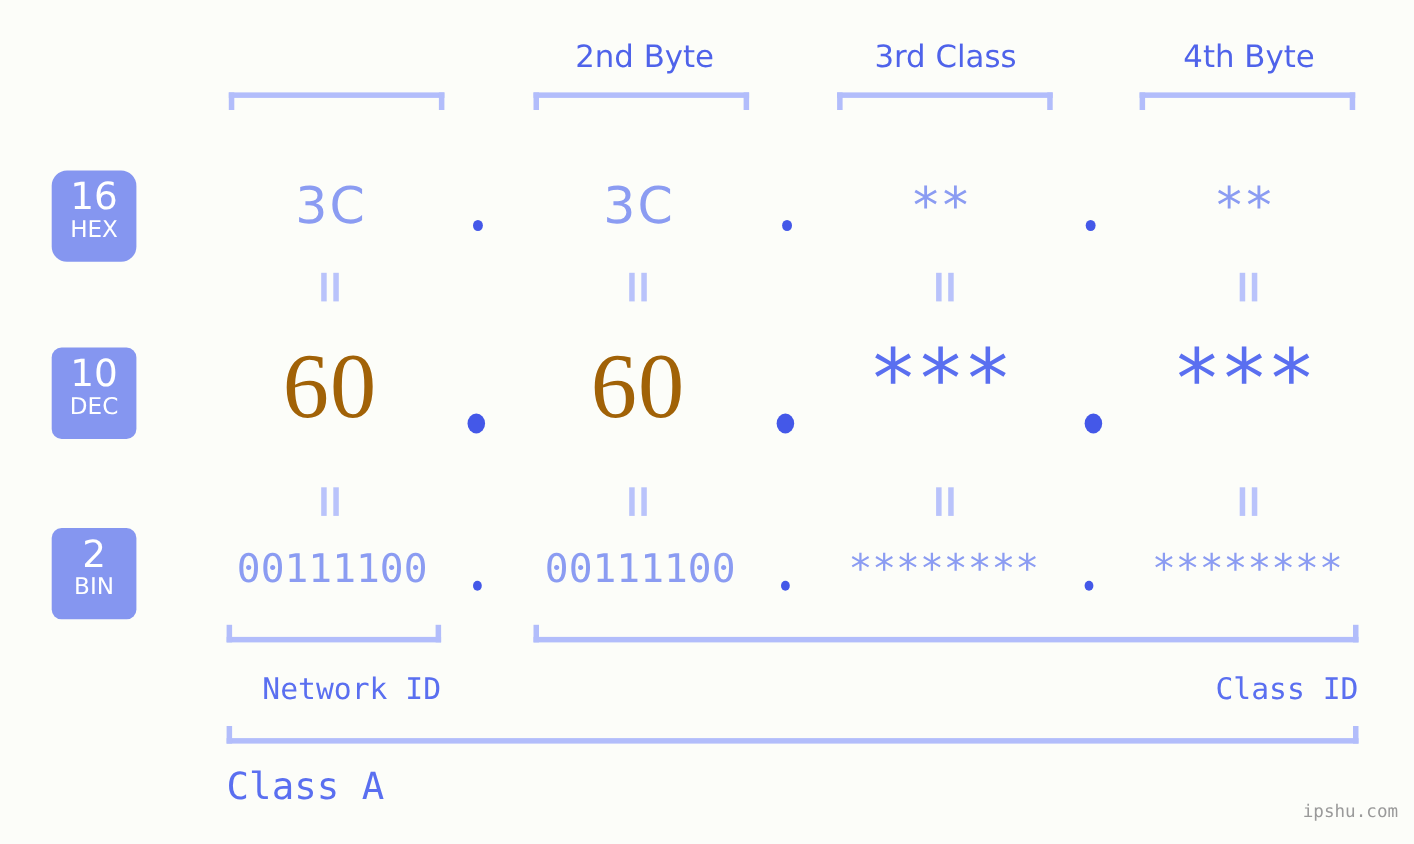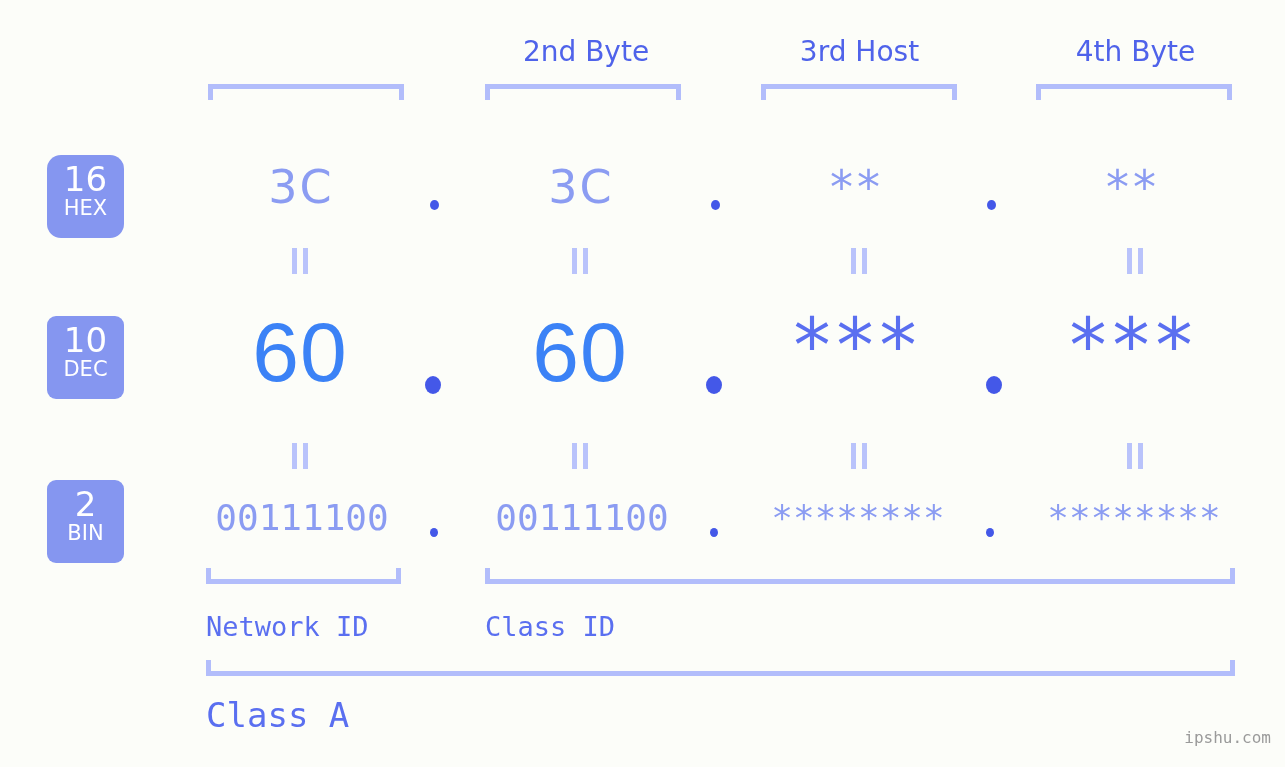--- a/index.html
+++ b/index.html
@@ -100,22 +100,22 @@
     font-size: 46px;
     line-height: 50px;
     color: #8b9cf2;
     font-family: "DejaVu Sans", sans-serif;
     letter-spacing: 4px;
   }
 
   .dec-val {
     font-size: 84px;
     line-height: 90px;
-    color: #3b82f6;
-    font-family: Liberation Sans, sans-serif;
+    color: #a16207;
+    font-family: Liberation Serif, serif;
     letter-spacing: 1px;
   }
   .dec-star {
     font-size: 74px;
     line-height: 90px;
     color: #5a6ff0;
     font-family: "DejaVu Sans", sans-serif;
     letter-spacing: 6px;
   }
 
@@ -154,21 +154,21 @@
   .eq i.l { left: 0; }
   .eq i.r { left: 11px; }
 
   
   .id-label {
     position: absolute;
     font-size: 27px;
     line-height: 32px;
     color: #5a6ff0;
     font-family: "DejaVu Sans Mono", monospace;
-    text-align: left;
+    text-align: right;
     white-space: nowrap;
   }
 
   
   .class-label {
     position: absolute;
     font-size: 34px;
     line-height: 40px;
     color: #5a6ff0;
     font-family: "DejaVu Sans Mono", monospace;
@@ -187,21 +187,21 @@
     font-family: "DejaVu Sans Mono", monospace;
     white-space: nowrap;
   }
 </style>
 </head>
 <body>
 
 <div id="stage">
 
   <div class="byte-header" style="left:486px; width:200px;">2nd Byte</div>
-  <div class="byte-header" style="left:762px; width:195px;">3rd Host</div>
+  <div class="byte-header" style="left:762px; width:195px;">3rd Class</div>
   <div class="byte-header" style="left:1038px; width:195px;">4th Byte</div>
 
   <div class="bracket-top" style="left:208px; width:196px;"></div>
   <div class="bracket-top" style="left:485px; width:196px;"></div>
   <div class="bracket-top" style="left:761px; width:196px;"></div>
   <div class="bracket-top" style="left:1036px; width:196px;"></div>
 
   <div class="base-badge" style="top:155px; height:83px;border-radius:14px;">
     <span class="num">16</span>
     <span class="nm">HEX</span>

